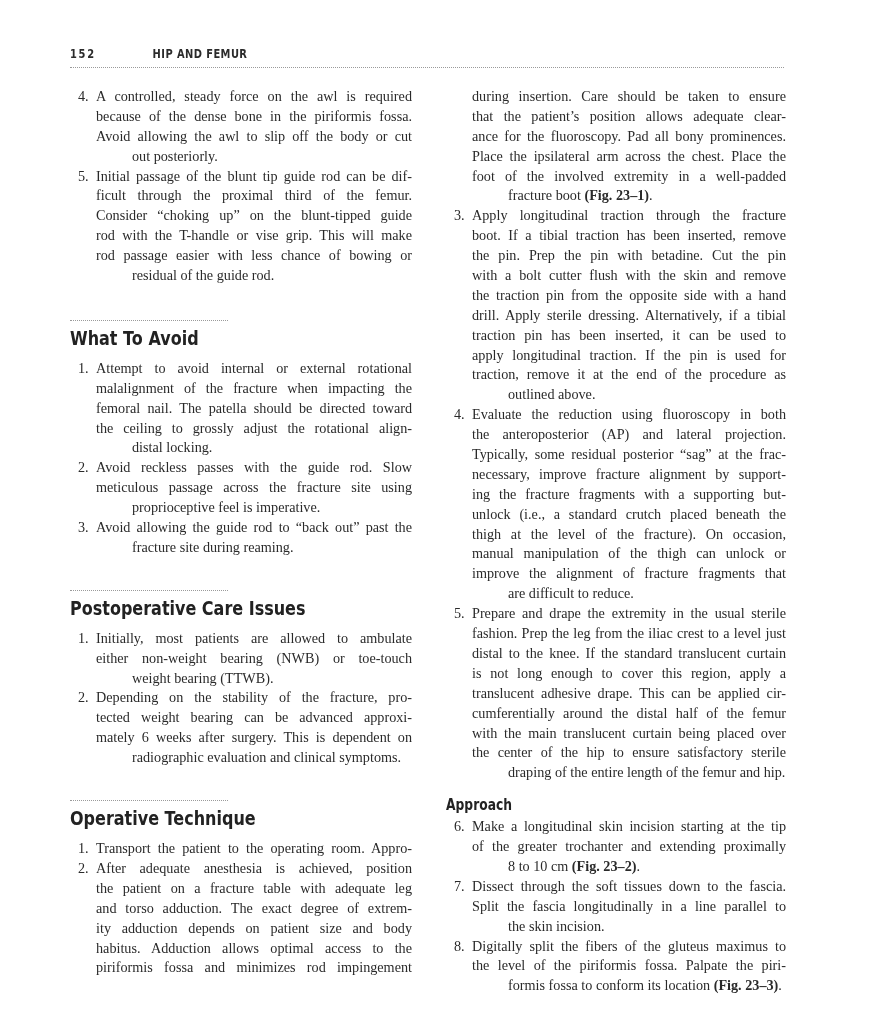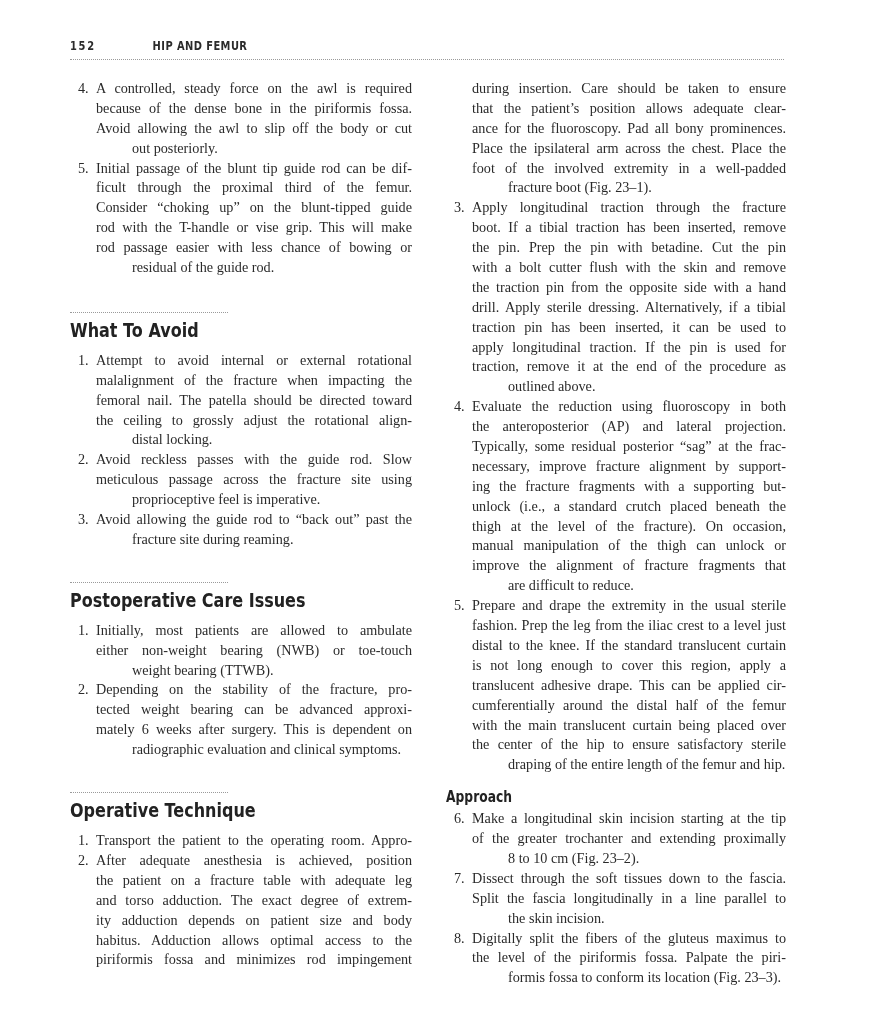--- a/index.html
+++ b/index.html
@@ -1,21 +1,21 @@
 <!DOCTYPE html>
 <html><head>
 <meta charset="utf-8">
 <style>
   html, body { margin: 0; padding: 0; }
   body {
     width: 874px; height: 1024px; background: #ffffff; overflow: hidden;
     position: relative; color: #2a2a2a;
     font-family: "Liberation Serif", "DejaVu Serif", serif;
   }
-  .page { position: absolute; left: 0; top: 4px; width: 874px; height: 804px; }
+  .page { position: absolute; left: 0; top: 12px; width: 874px; height: 804px; }
   .running-head {
     position: absolute; left: 70px; top: 35px; width: 714px; height: 20px;
     font-family: "DejaVu Sans", "Liberation Sans", sans-serif;
     font-weight: bold; font-size: 11.5px; letter-spacing: 0.5px; color: #2b2b2b;
     transform: scaleX(0.86); transform-origin: left center;
   }
   .running-head .pnum { position: absolute; left: 0; top: 0; letter-spacing: 2px; }
   .running-head .chapter { position: absolute; left: 96px; top: 0; }
   .head-rule {
     position: absolute; left: 70px; top: 55px; width: 714px; height: 0;
@@ -27,21 +27,21 @@
 
   .item { position: relative; padding-left: 26px; }
   .item .num {
     position: absolute; left: 8px; top: 0; font-size: 14.2px; line-height: 19.9px;
   }
   .ln {
     display: block; font-size: 14.2px; line-height: 19.9px; height: 19.9px;
     text-align: justify; text-align-last: justify; white-space: nowrap;
   }
   .ln.last { text-align-last: left; margin-left: 36px; }
-  .fig { font-weight: normal; }
+  .fig { font-weight: bold; }
 
   .section-rule {
     width: 158px; height: 0; border-top: 1px dotted #9a9a9a;
   }
   .section-title {
     font-family: "DejaVu Sans", "Liberation Sans", sans-serif;
     font-weight: bold; font-size: 20px; color: #222;
     transform: scaleX(0.8); transform-origin: left center;
     white-space: nowrap; line-height: 26px; height: 26px;
   }

